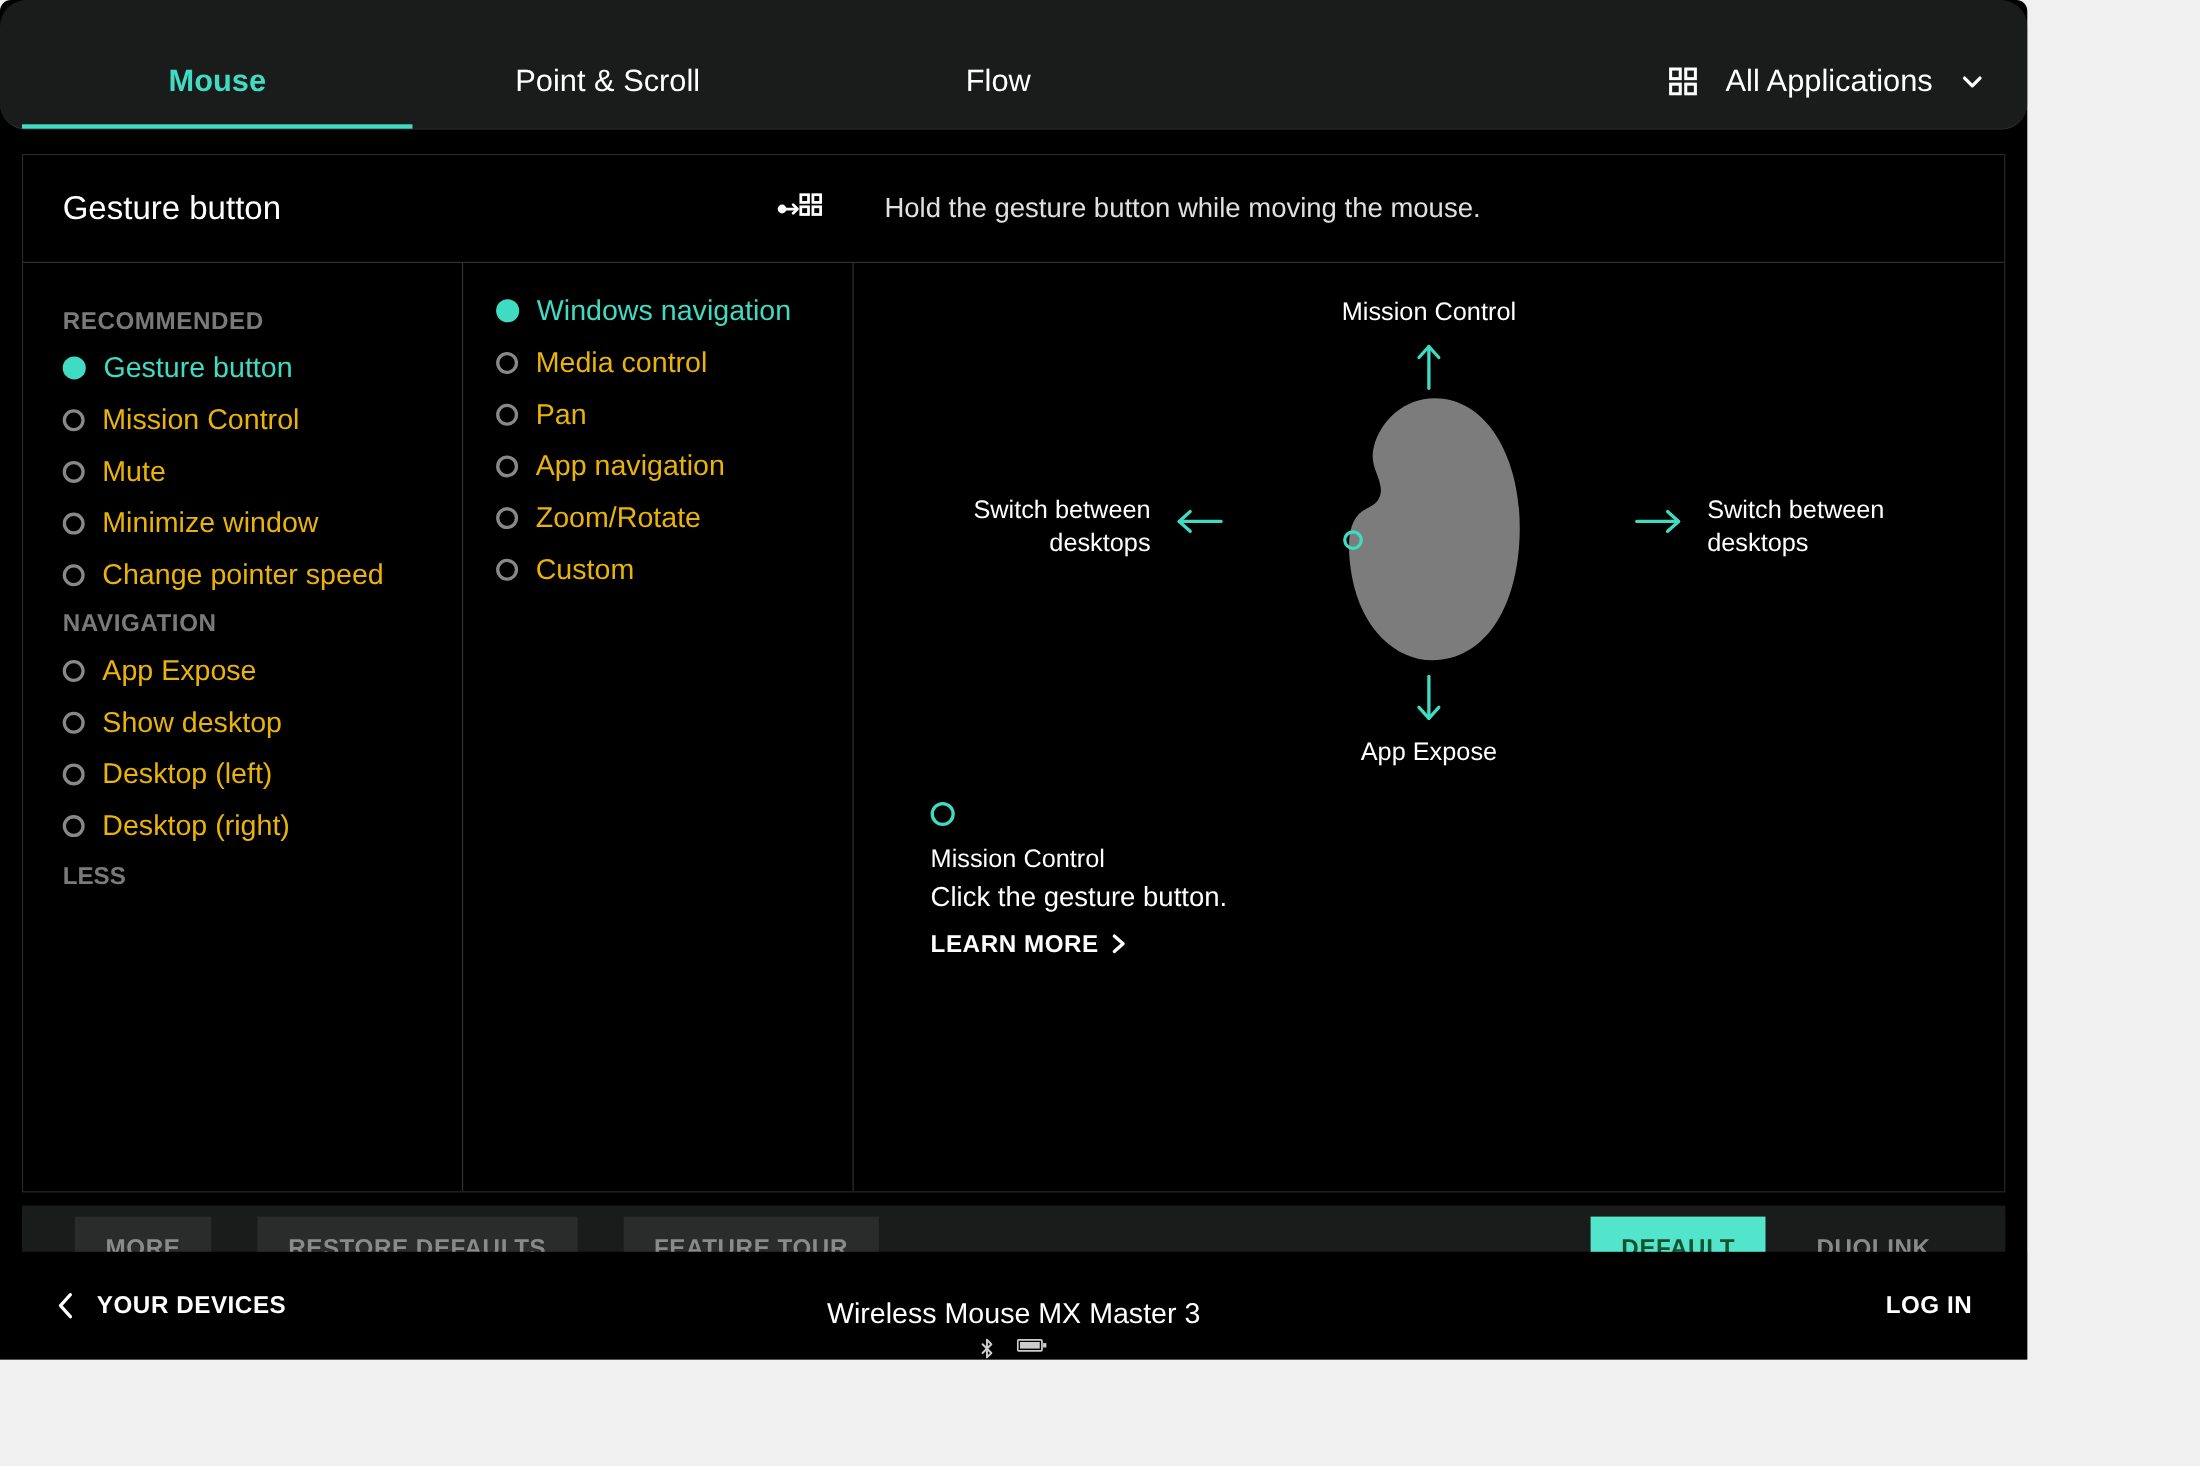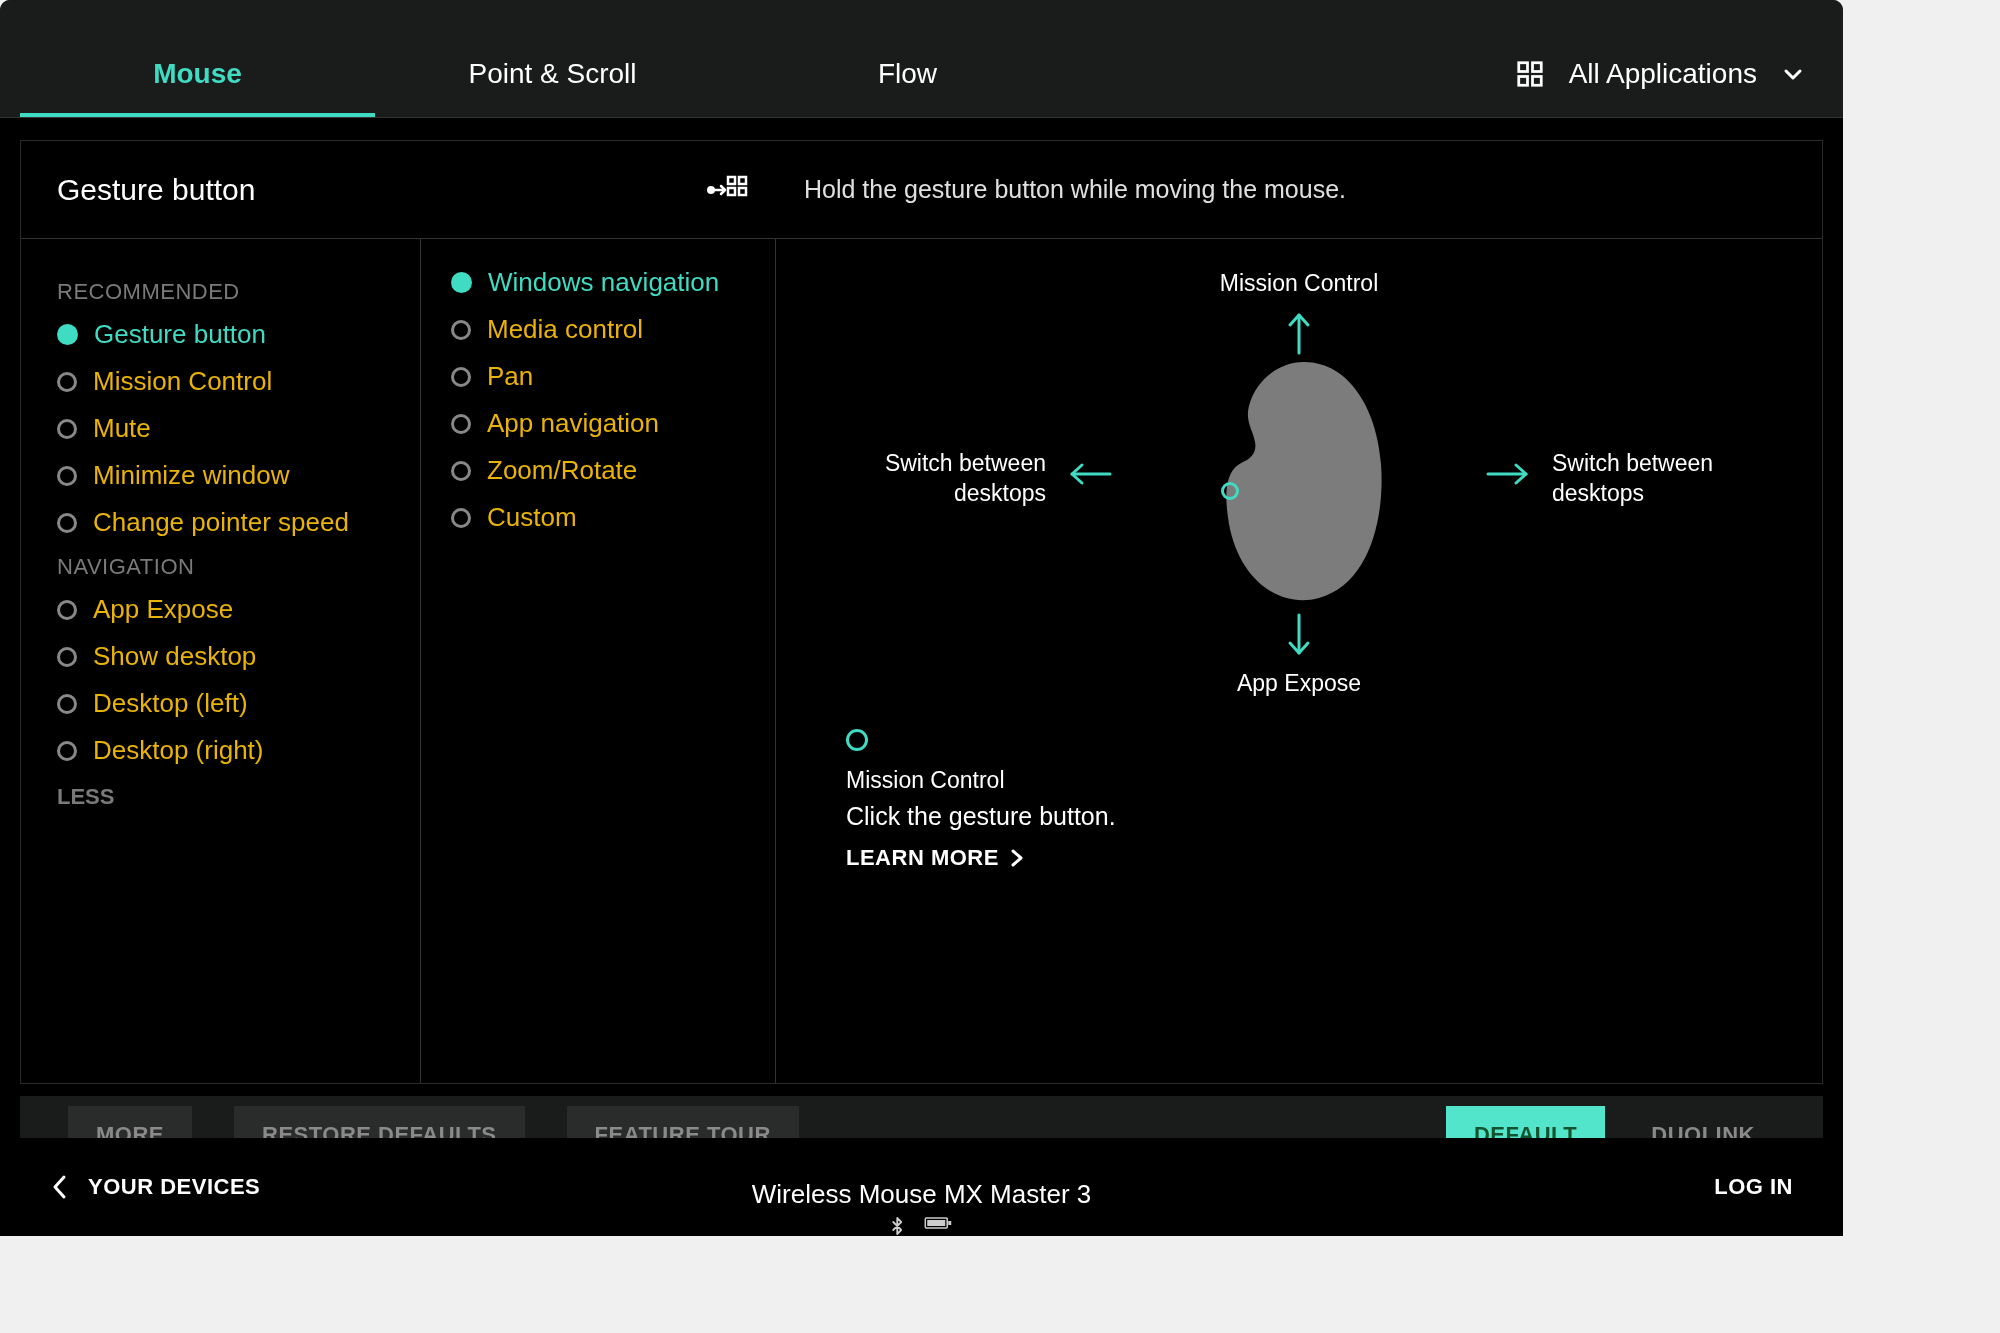--- a/index.html
+++ b/index.html
@@ -7,39 +7,39 @@
   .window { width: 1843px; height: 1236px; background: #000; position: relative; border-radius: 10px 10px 0 0; overflow: hidden; }
 
   
   .traffic { position: absolute; top: 12px; left: 14px; display: flex; gap: 10px; }
   .tl { width: 16px; height: 16px; border-radius: 50%; }
   .tl-red { background: #ff5f57; }
   .tl-yellow { background: #febc2e; }
   .tl-green { background: #28c840; }
 
   
-  .tabbar { height: 118px; background: #1a1c1c; display: flex; align-items: center; padding: 0 20px 0 20px; position: relative; border-bottom: 1px solid #333; }
+  .tabbar { height: 118px; background: #1a1c1c; display: flex; align-items: center; padding: 0 20px 0 20px; position: relative; border-bottom: 1px solid #333; border-radius: 24px; }
   .tablist { display: flex; align-items: stretch; height: 100%; padding-top: 35px; }
   .tab { width: 355px; display: flex; align-items: center; justify-content: center; font-size: 28px; font-weight: 500; color: #fff; cursor: pointer; border-bottom: 4px solid transparent; }
   .tab.active { color: #40dbc3; font-weight: 600; border-bottom-color: #40dbc3; }
   .app-switch { margin-left: auto; display: flex; align-items: center; gap: 24px; color: #fff; font-size: 28px; font-weight: 500; cursor: pointer; padding-right: 18px; padding-top: 30px; }
 
   
   .panel { position: absolute; left: 20px; right: 20px; top: 140px; bottom: 152px; background: #000; border: 1px solid #2a2a2a; display: flex; flex-direction: column; }
   .panel-header { height: 98px; display: flex; align-items: center; border-bottom: 1px solid #333; }
   .panel-title { font-size: 30px; color: #fff; padding-left: 36px; font-weight: 500; flex: 0 0 755px; display:flex; align-items:center;}
   .panel-title-icon { margin-left:auto; margin-right:28px; color:#fff; }
   .panel-subtitle { font-size: 25px; color: #e0e0e0; padding-left: 28px; flex: 1; }
 
   .panel-body { flex: 1; display: flex; overflow:hidden;}
   .col1 { width: 400px; border-right: 1px solid #333; padding: 28px 0 0 36px; overflow: hidden; }
   .col2 { width: 355px; border-right: 1px solid #333; padding: 28px 0 0 30px; }
   .col3 { flex: 1; position: relative; }
 
-  .group-label { color: #7a7a7a; font-size: 22px; font-weight: 400; letter-spacing: 0.5px; margin: 12px 0 14px 0; }
+  .group-label { color: #7a7a7a; font-size: 22px; font-weight: 700; letter-spacing: 0.5px; margin: 12px 0 14px 0; }
   .opt { display: flex; align-items: center; gap: 16px; font-size: 26px; color: #eab308; margin-bottom: 16px; cursor: pointer; }
   .opt .radio { width: 20px; height: 20px; border-radius: 50%; border: 3px solid #888; flex-shrink: 0; }
   .opt.selected { color: #40dbc3; font-weight: 500;}
   .opt.selected .radio { border: none; background: #40dbc3; width:21px; height:21px;}
   .less-label { color:#7a7a7a; font-size:22px; font-weight:600; margin-top:18px;}
 
   
   .diagram { position: absolute; top: 30px; left: 40px; right: 40px; height: 430px; }
   .dlabel { position: absolute; color: #fff; font-size: 23px; text-align: center; line-height: 1.3; }
   .dlabel.up { top: 0; left: 50%; transform: translateX(-50%); }

